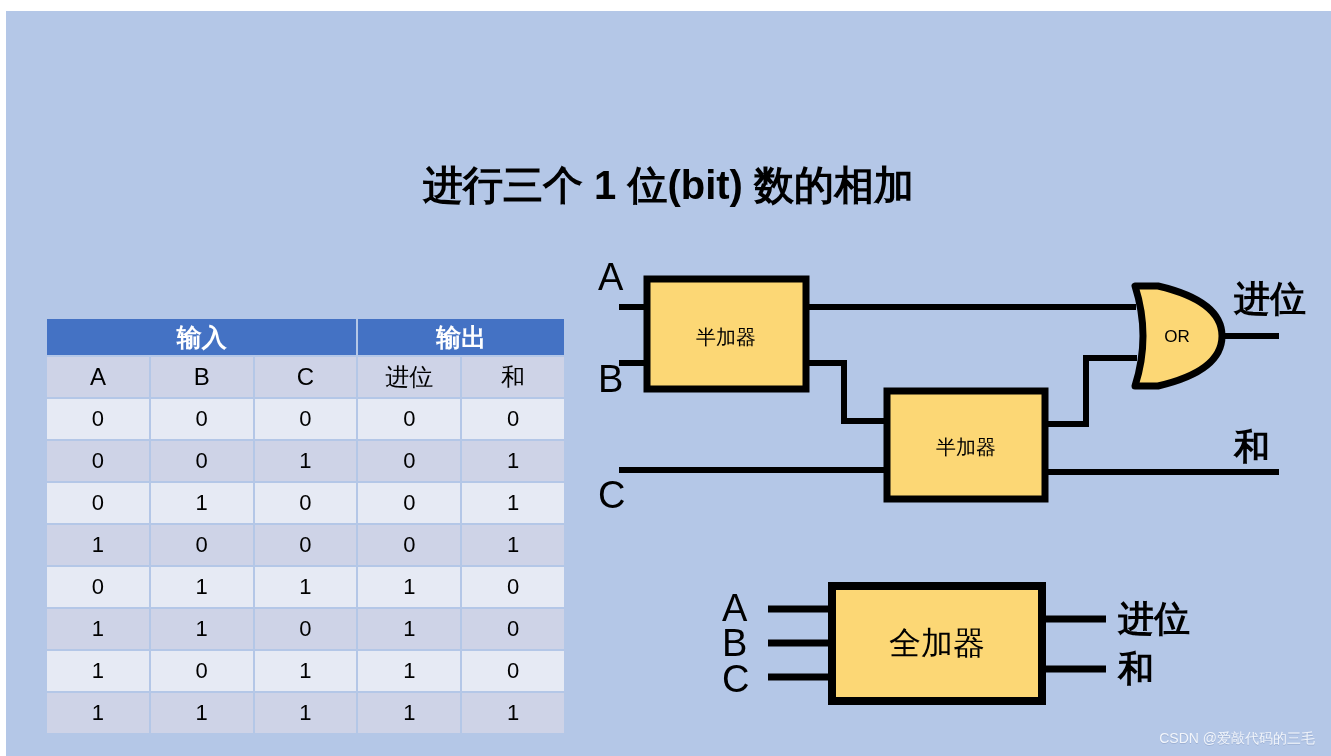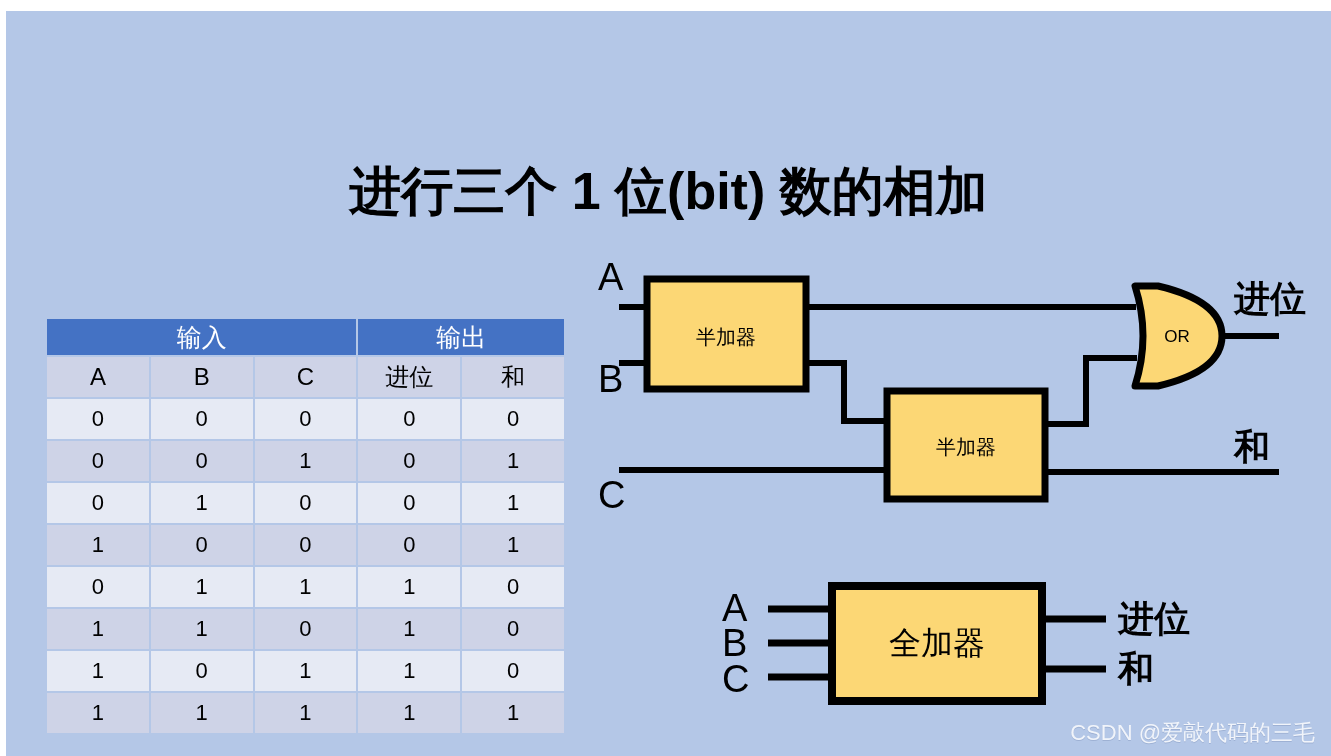--- a/index.html
+++ b/index.html
@@ -10,49 +10,49 @@
     background:#b4c7e7;overflow:hidden;
   }
   
   #title{
     position:absolute;left:0;top:62px;width:1325px;text-align:center;
     font-size:62px;font-weight:bold;color:#000;letter-spacing:0px;
     line-height:1.05;white-space:nowrap;
   }
   #subtitle{
     position:absolute;left:0;top:152px;width:1325px;text-align:center;
-    font-size:52px;font-weight:bold;color:#000;line-height:1.1;white-space:nowrap;
+    font-size:40px;font-weight:bold;color:#000;line-height:1.1;white-space:nowrap;
   }
   
   #truth-table{
     position:absolute;left:39px;top:306px;width:521px;height:404px;
     border-collapse:separate;border-spacing:2px;background:transparent;
     table-layout:fixed;
   }
   #truth-table th,#truth-table td{
     padding:0;margin:0;text-align:center;vertical-align:middle;
     font-size:22px;color:#000;font-weight:normal;border:none;
   }
   #truth-table thead th{
-    background:#4472c4;color:#ffffff;font-weight:normal;font-size:25px;height:36px;
+    background:#4472c4;color:#ffffff;font-weight:bold;font-size:25px;height:36px;
   }
   #truth-table .subhead td{ background:#ced3e7; height:40px; font-size:24px;}
   #truth-table tbody tr.odd td{ background:#e6eaf4; height:40px;}
   #truth-table tbody tr.even td{ background:#ced3e7; height:40px;}
   
   #circuit{position:absolute;left:0;top:0;width:1325px;height:745px;}
   .lbl-big{font-family:"Liberation Sans","DejaVu Sans",sans-serif;font-size:38px;fill:#000;}
   .lbl-cn{font-family:"Liberation Sans","DejaVu Sans",sans-serif;font-size:36px;font-weight:bold;fill:#000;}
   .box-txt{font-family:"Liberation Sans","DejaVu Sans",sans-serif;font-size:20px;fill:#000;}
   .box-txt-big{font-family:"Liberation Sans","DejaVu Sans",sans-serif;font-size:32px;fill:#000;}
   .or-txt{font-family:"Liberation Sans","DejaVu Sans",sans-serif;font-size:17px;fill:#000;}
   
   #watermark{
     position:absolute;right:16px;bottom:8px;
-    font-size:22px;color:#ffffff;opacity:.82;white-space:nowrap;
+    font-size:14px;color:#ffffff;opacity:.82;white-space:nowrap;
     text-shadow:0 1px 0 rgba(120,140,180,.45);
   }
 </style>
 </head>
 <body>
 
 <div id="slide">
 
   <div id="subtitle">进行三个 1 位(bit) 数的相加</div>
 

